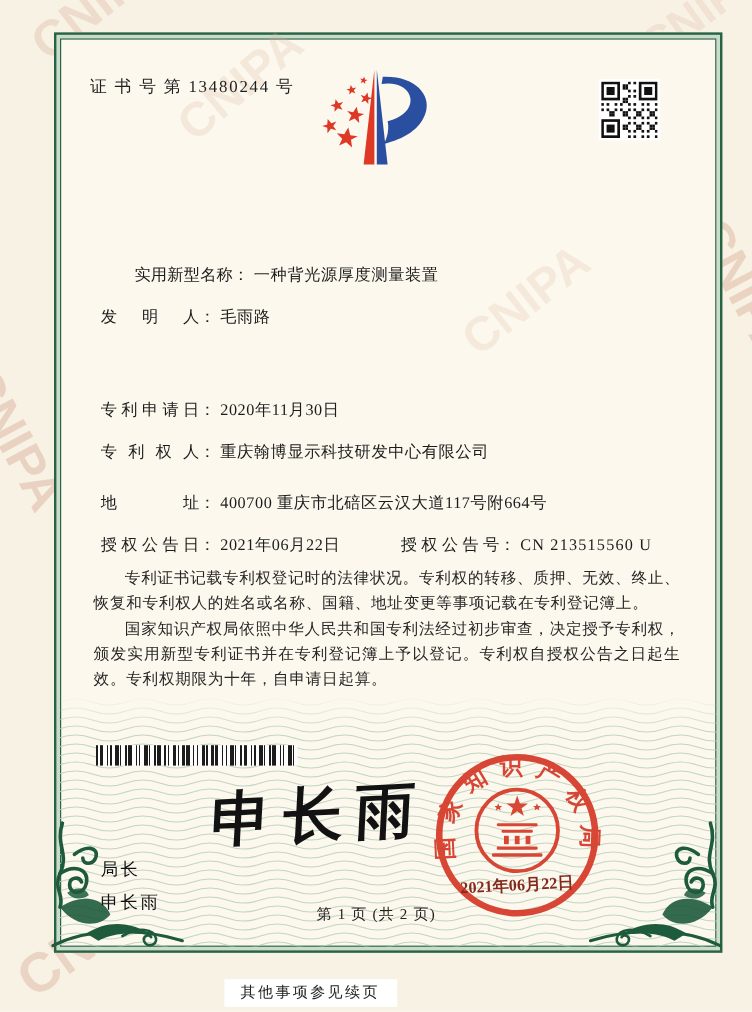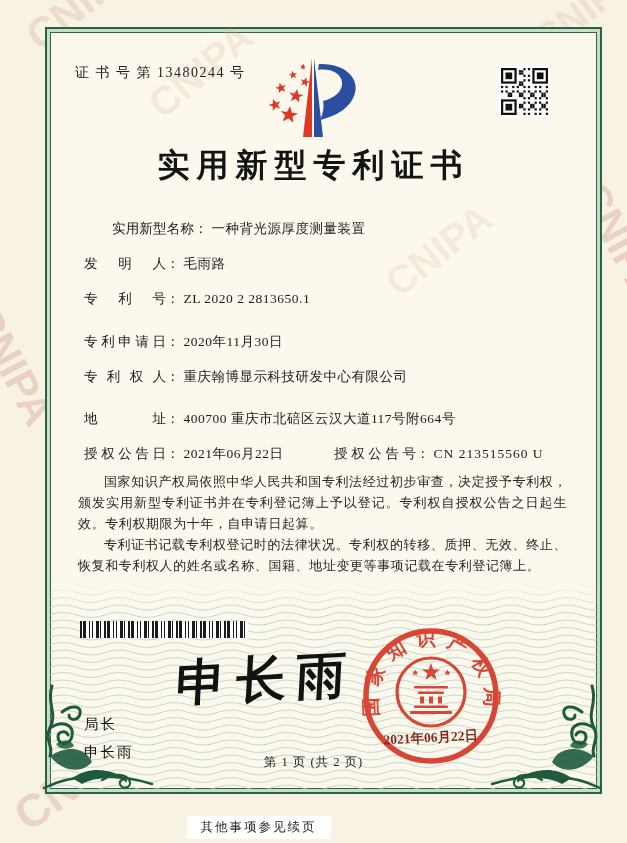--- a/index.html
+++ b/index.html
@@ -236,50 +236,46 @@
       <rect x="32.85714285714286" y="39.42857142857143" width="2.1904761904761907" height="2.1904761904761907" fill="#111"></rect>
       <rect x="37.23809523809524" y="39.42857142857143" width="2.1904761904761907" height="2.1904761904761907" fill="#111"></rect>
       <rect x="43.80952380952381" y="39.42857142857143" width="2.1904761904761907" height="2.1904761904761907" fill="#111"></rect>
       <rect x="21.904761904761905" y="43.80952380952381" width="2.1904761904761907" height="2.1904761904761907" fill="#111"></rect>
       <rect x="26.28571428571429" y="43.80952380952381" width="2.1904761904761907" height="2.1904761904761907" fill="#111"></rect>
       <rect x="32.85714285714286" y="43.80952380952381" width="2.1904761904761907" height="2.1904761904761907" fill="#111"></rect>
       <rect x="37.23809523809524" y="43.80952380952381" width="2.1904761904761907" height="2.1904761904761907" fill="#111"></rect>
       <rect x="43.80952380952381" y="43.80952380952381" width="2.1904761904761907" height="2.1904761904761907" fill="#111"></rect>
     </svg>
 
-  <div class="title">实用新型专利证书</div>
 
   <div class="frow" style="top:218px;margin-left:28px;">
     <span class="lab">实用新型名称</span><span class="colon">：</span><span class="val">一种背光源厚度测量装置</span>
   </div>
   <div class="frow" style="top:253px;">
     <span class="lab">发明人</span><span class="colon">：</span><span class="val">毛雨路</span>
-  </div>
-  <div class="frow" style="top:288px;">
-    <span class="lab">专利号</span><span class="colon">：</span><span class="val">ZL 2020 2 2813650.1</span>
   </div>
   <div class="frow" style="top:331px;">
     <span class="lab">专利申请日</span><span class="colon">：</span><span class="val">2020年11月30日</span>
   </div>
   <div class="frow" style="top:366px;">
     <span class="lab">专利权人</span><span class="colon">：</span><span class="val">重庆翰博显示科技研发中心有限公司</span>
   </div>
   <div class="frow" style="top:408px;">
     <span class="lab">地址</span><span class="colon">：</span><span class="val">400700 重庆市北碚区云汉大道117号附664号</span>
   </div>
   <div class="frow" style="top:443px;position:absolute;">
     <span class="lab">授权公告日</span><span class="colon">：</span><span class="val">2021年06月22日</span>
     <span class="cell2">
       <span class="lab">授权公告号</span><span class="colon">：</span><span class="val" style="letter-spacing:1px;">CN 213515560 U</span>
     </span>
   </div>
 
   <div class="paras">
+    <p>专利证书记载专利权登记时的法律状况。专利权的转移、质押、无效、终止、恢复和专利权人的姓名或名称、国籍、地址变更等事项记载在专利登记簿上。</p>
     <p>国家知识产权局依照中华人民共和国专利法经过初步审查，决定授予专利权，颁发实用新型专利证书并在专利登记簿上予以登记。专利权自授权公告之日起生效。专利权期限为十年，自申请日起算。</p>
-    <p>专利证书记载专利权登记时的法律状况。专利权的转移、质押、无效、终止、恢复和专利权人的姓名或名称、国籍、地址变更等事项记载在专利登记簿上。</p>
   </div>
 
   <div class="barcode"></div>
 
   <div class="officer">
     <div>局长</div>
     <div>申长雨</div>
   </div>
 
   <div class="signature">申长雨</div>

